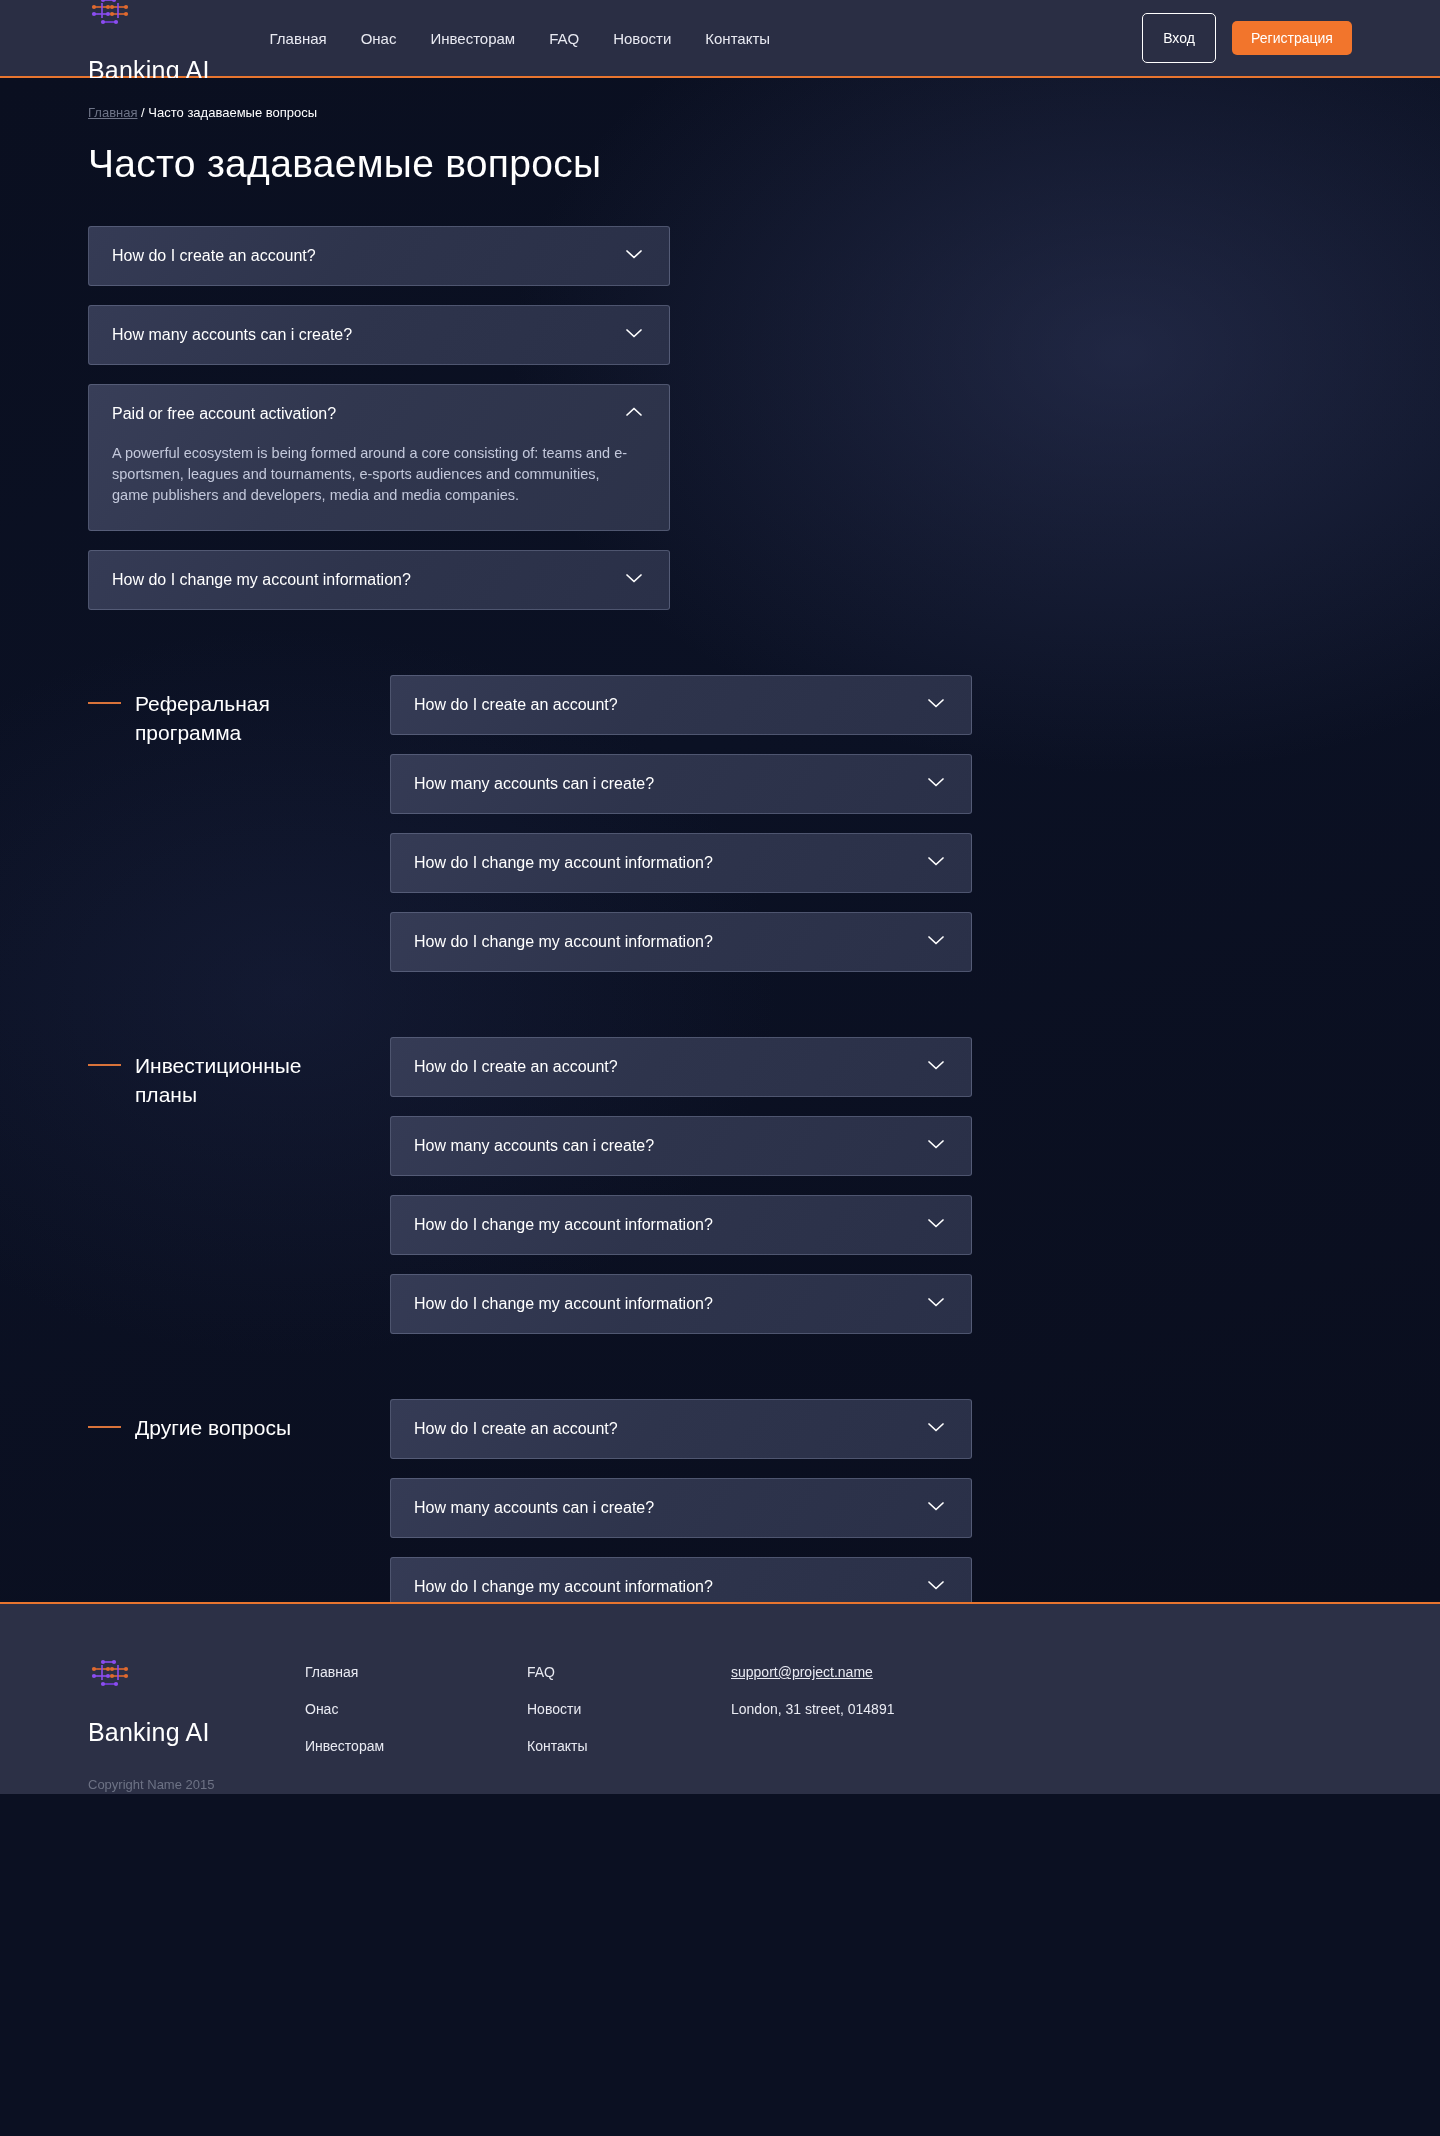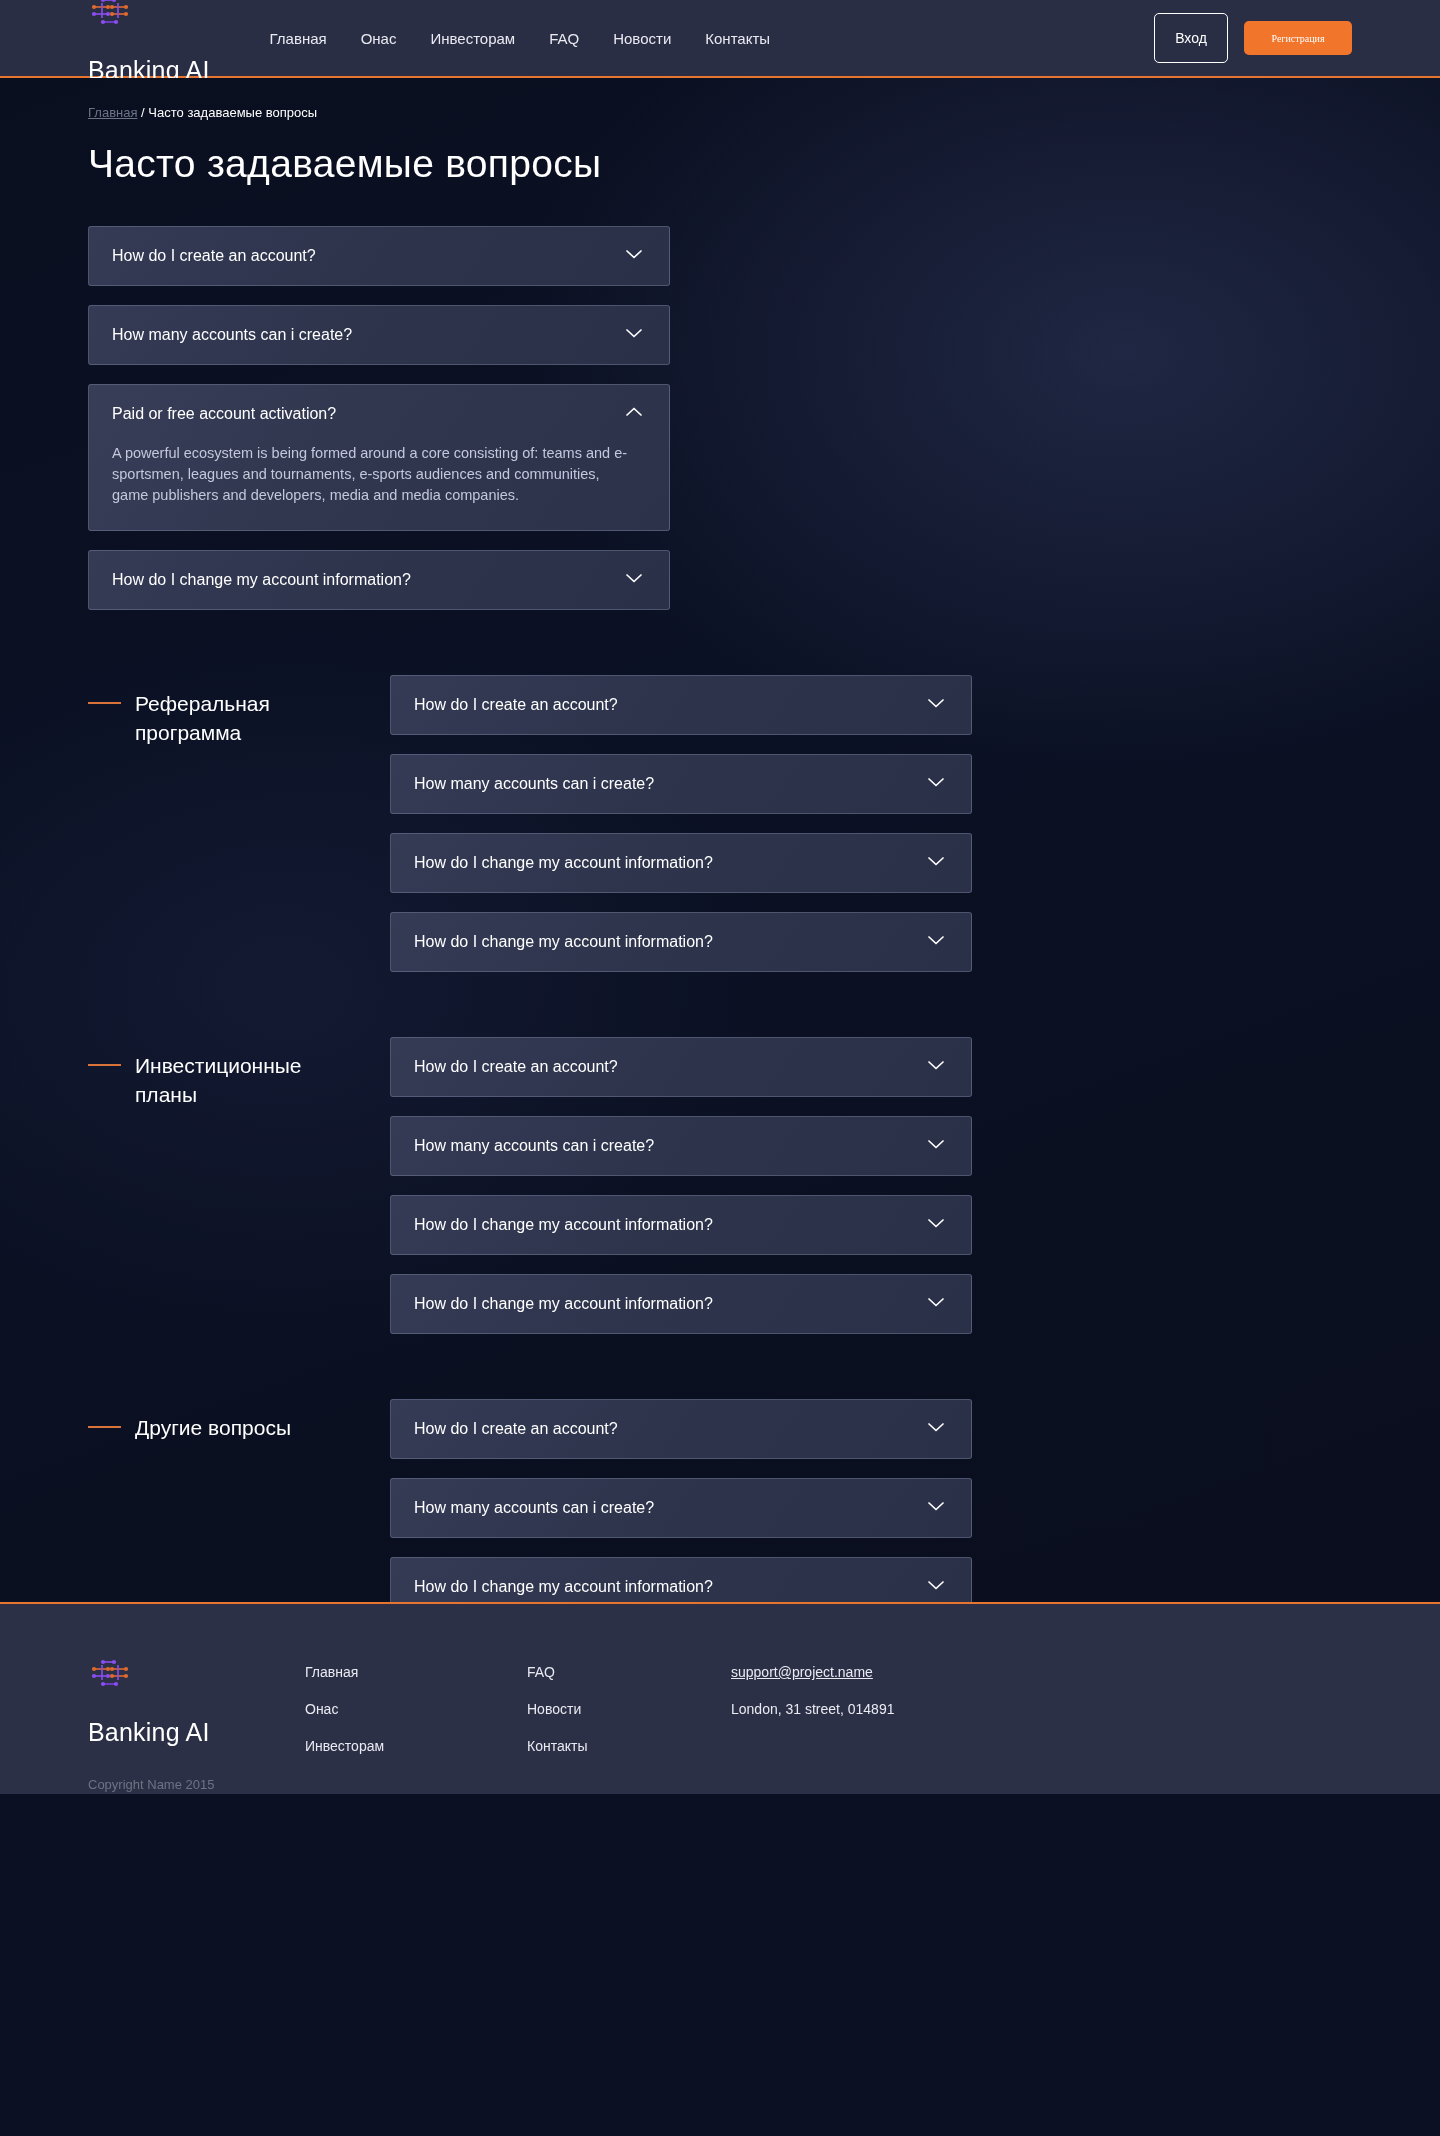--- a/index.html
+++ b/index.html
@@ -58,28 +58,28 @@
     height: 50px;
     border: 1.5px solid #ffffff;
     border-radius: 5px;
     background: transparent;
     color: #ffffff;
     font-size: 14px;
     font-family: "Liberation Sans", sans-serif;
     cursor: pointer;
   }
   .btn-register {
-    width: 108px;
+    width: 120px;
     height: 34px;
     border: none;
     border-radius: 5px;
     background: #f2752c;
     color: #ffffff;
-    font-size: 10px;
-    font-family: Liberation Serif, serif;
+    font-size: 14px;
+    font-family: Liberation Sans, sans-serif;
     cursor: pointer;
   }
 
   
   .main {
     position: relative;
     padding: 0 88px;
     height: 1526px;
     background:
       radial-gradient(900px 620px at 78% 18%, rgba(62,70,112,0.42) 0%, rgba(11,16,34,0) 68%),

